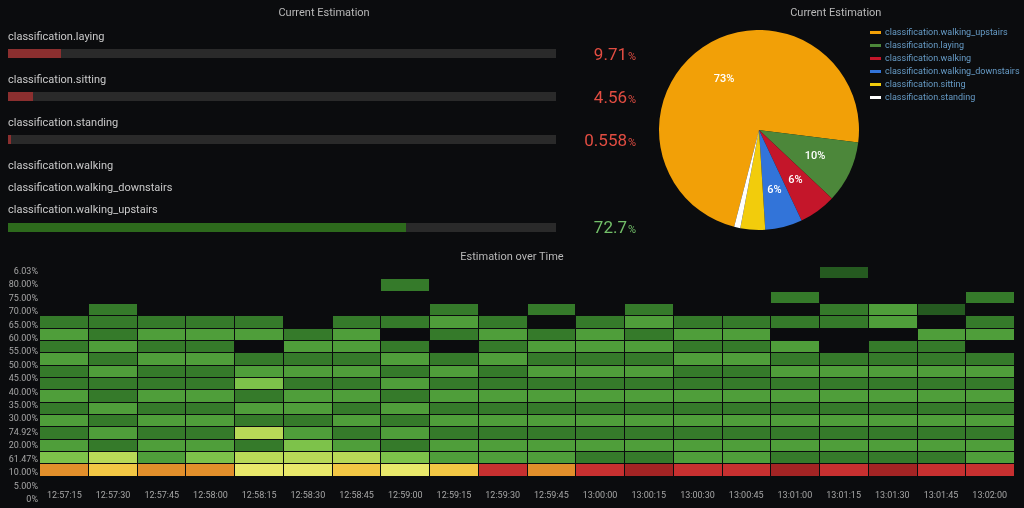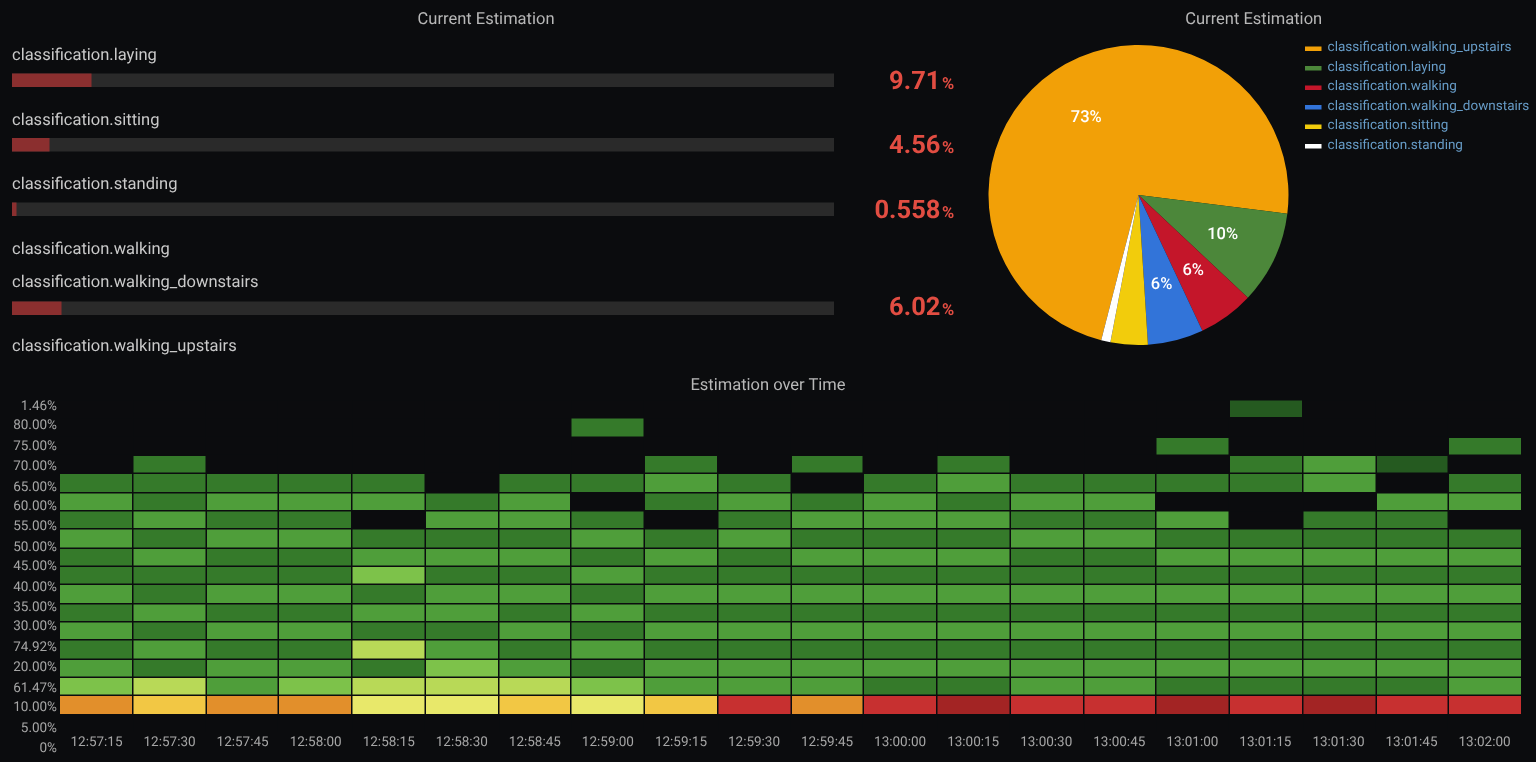--- a/index.html
+++ b/index.html
@@ -54,21 +54,21 @@
     left: 0; top: 0;
   }
   .bar-fill.green { background: #2d6a1c; }
   .bar-value {
     font-size: 17px;
     text-align: right;
     flex: 0 0 70px;
     font-weight: 400;
   }
   .bar-value .pct { font-size: 11px; margin-left: 1px; }
-  .bar-value.red { color: #e24d42; font-weight: bold; }
+  .bar-value.red { color: #e24d42; }
   .bar-value.green { color: #73bf69; }
 
   
   .pie-panel { flex: 1; display: flex; flex-direction: column; }
   .pie-body { flex: 1; display: flex; align-items: flex-start; }
   .pie-wrap { flex: 0 0 auto; padding: 2px 4px; }
   .pie-legend { flex: 1; padding: 4px 2px; font-size: 9px; }
   .legend-item { display: flex; align-items: center; gap: 4px; margin-bottom: 3px; color: #679cc7; cursor: pointer; }
   .legend-sw { width: 11px; height: 3px; flex: 0 0 11px; }
   .pie-label { font-size: 11px; fill: #fff; font-weight: 500; }
@@ -118,29 +118,29 @@
                 <div class="bar-fill" style="width: 0.558%;"></div>
               </div>
               <div class="bar-value red"><span>0.558</span><span class="pct">%</span></div>
             </div>
           </div>
           <div class="bar-row">
             <div class="bar-label">classification.walking</div>
           </div>
           <div class="bar-row">
             <div class="bar-label">classification.walking_downstairs</div>
+          </div>
+          <div class="bar-row">
+            <div class="bar-label">classification.walking_upstairs</div>
             <div class="bar-track-wrap">
               <div class="bar-track">
-                <div class="bar-fill" style="width: 6.02%;"></div>
+                <div class="bar-fill green" style="width: 72.7%;"></div>
               </div>
-              <div class="bar-value red"><span>6.02</span><span class="pct">%</span></div>
-            </div>
-          </div>
-          <div class="bar-row">
-            <div class="bar-label">classification.walking_upstairs</div>
+              <div class="bar-value green"><span>72.7</span><span class="pct">%</span></div>
+            </div>
           </div>
         </div>
     </div>
 
     <div class="panel pie-panel">
       <div class="panel-title">Current Estimation</div>
       <div class="pie-body">
         <div class="pie-wrap">
           <svg id="pie-svg" width="210" height="210" viewBox="-105 -105 210 210">
               <path d="M 0 0 L -24.86898871648546 96.85831611286312 A 100 100 0 1 1 99.2114701314478 12.533323356430328 Z" fill="#f2a007"></path>
@@ -183,21 +183,21 @@
           </div>
       </div>
     </div>
 
   </div>
 
   <div class="panel heat-panel">
     <div class="panel-title">Estimation over Time</div>
     <div class="heat-body">
       <div class="heat-yaxis" id="heat-y">
-          <div>1.46%</div>
+          <div>6.03%</div>
           <div>80.00%</div>
           <div>75.00%</div>
           <div>70.00%</div>
           <div>65.00%</div>
           <div>60.00%</div>
           <div>55.00%</div>
           <div>50.00%</div>
           <div>45.00%</div>
           <div>40.00%</div>
           <div>35.00%</div>

